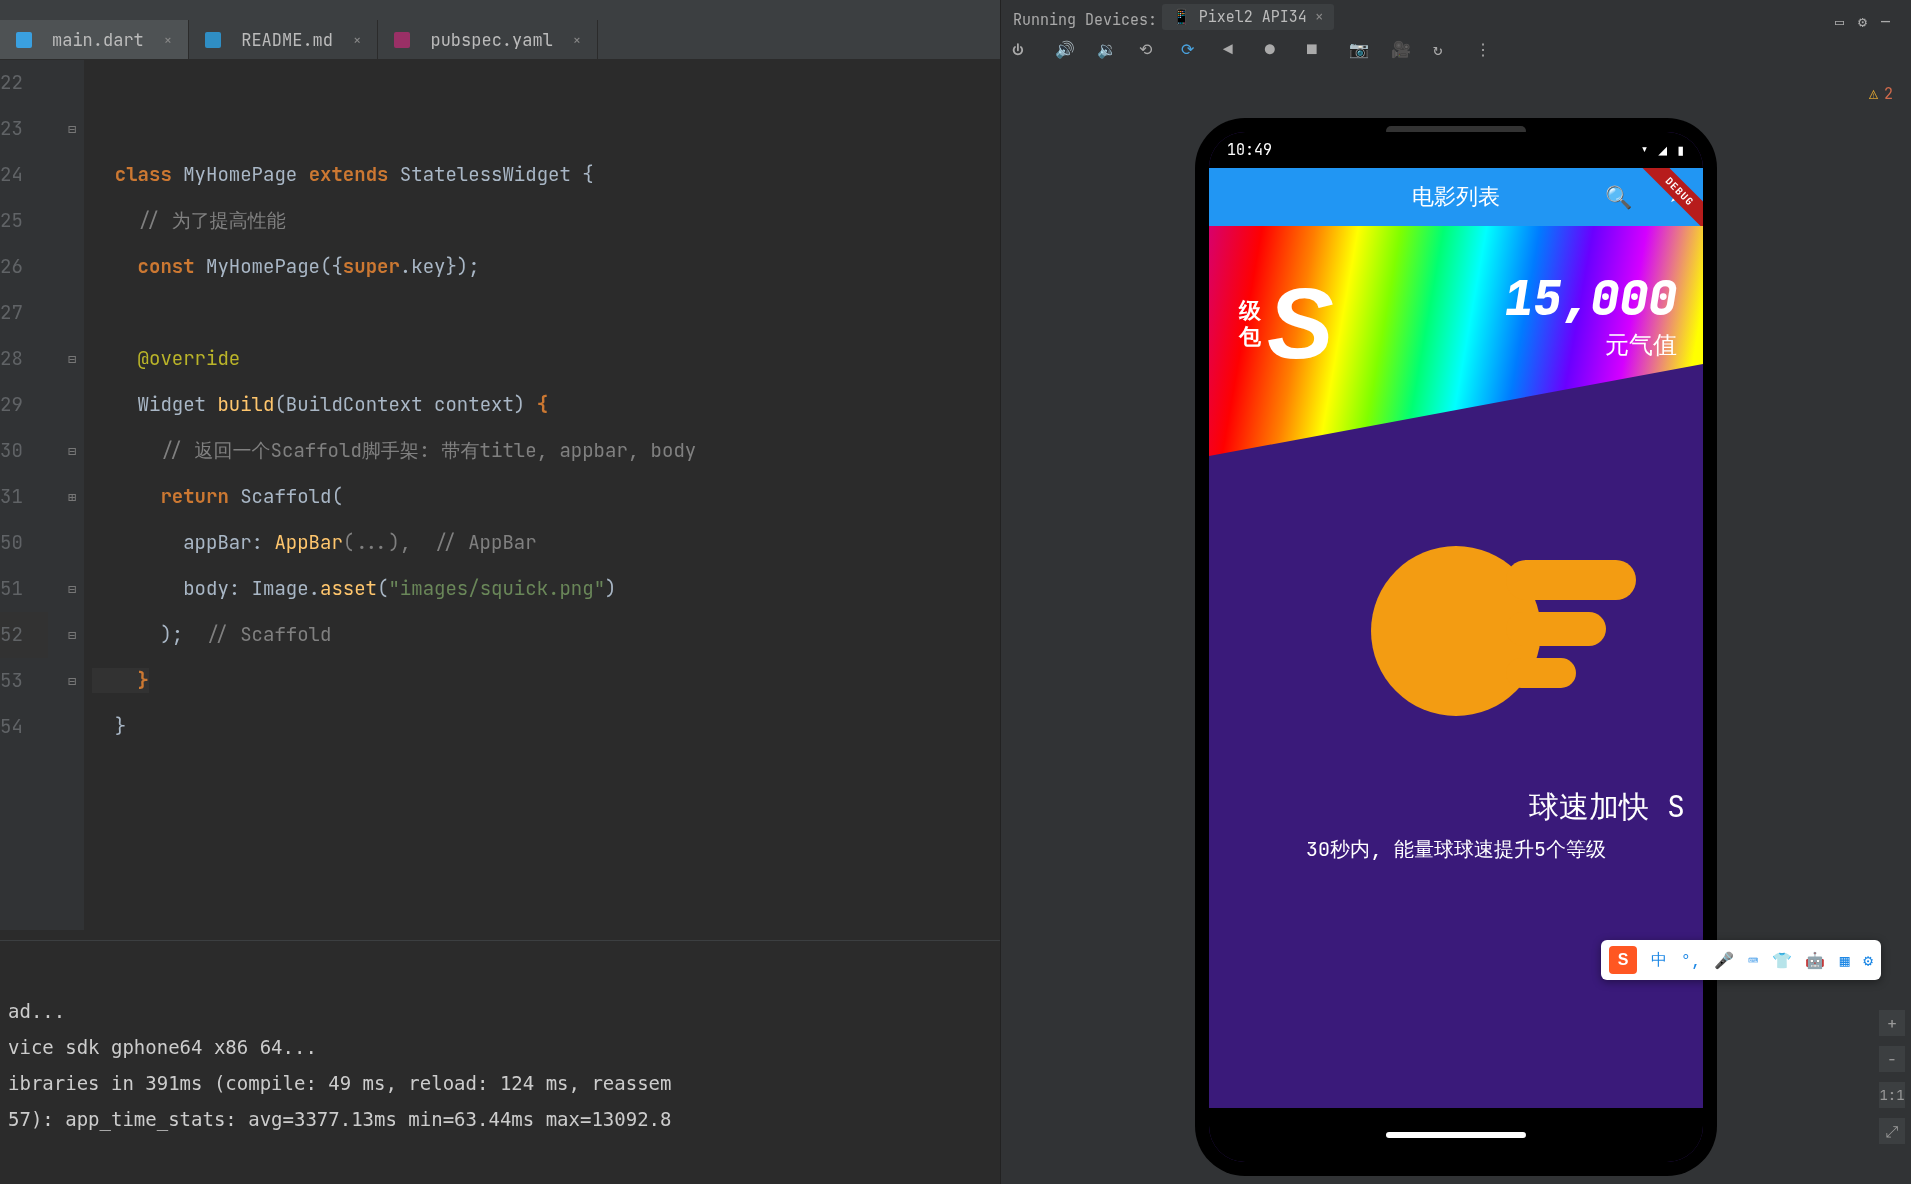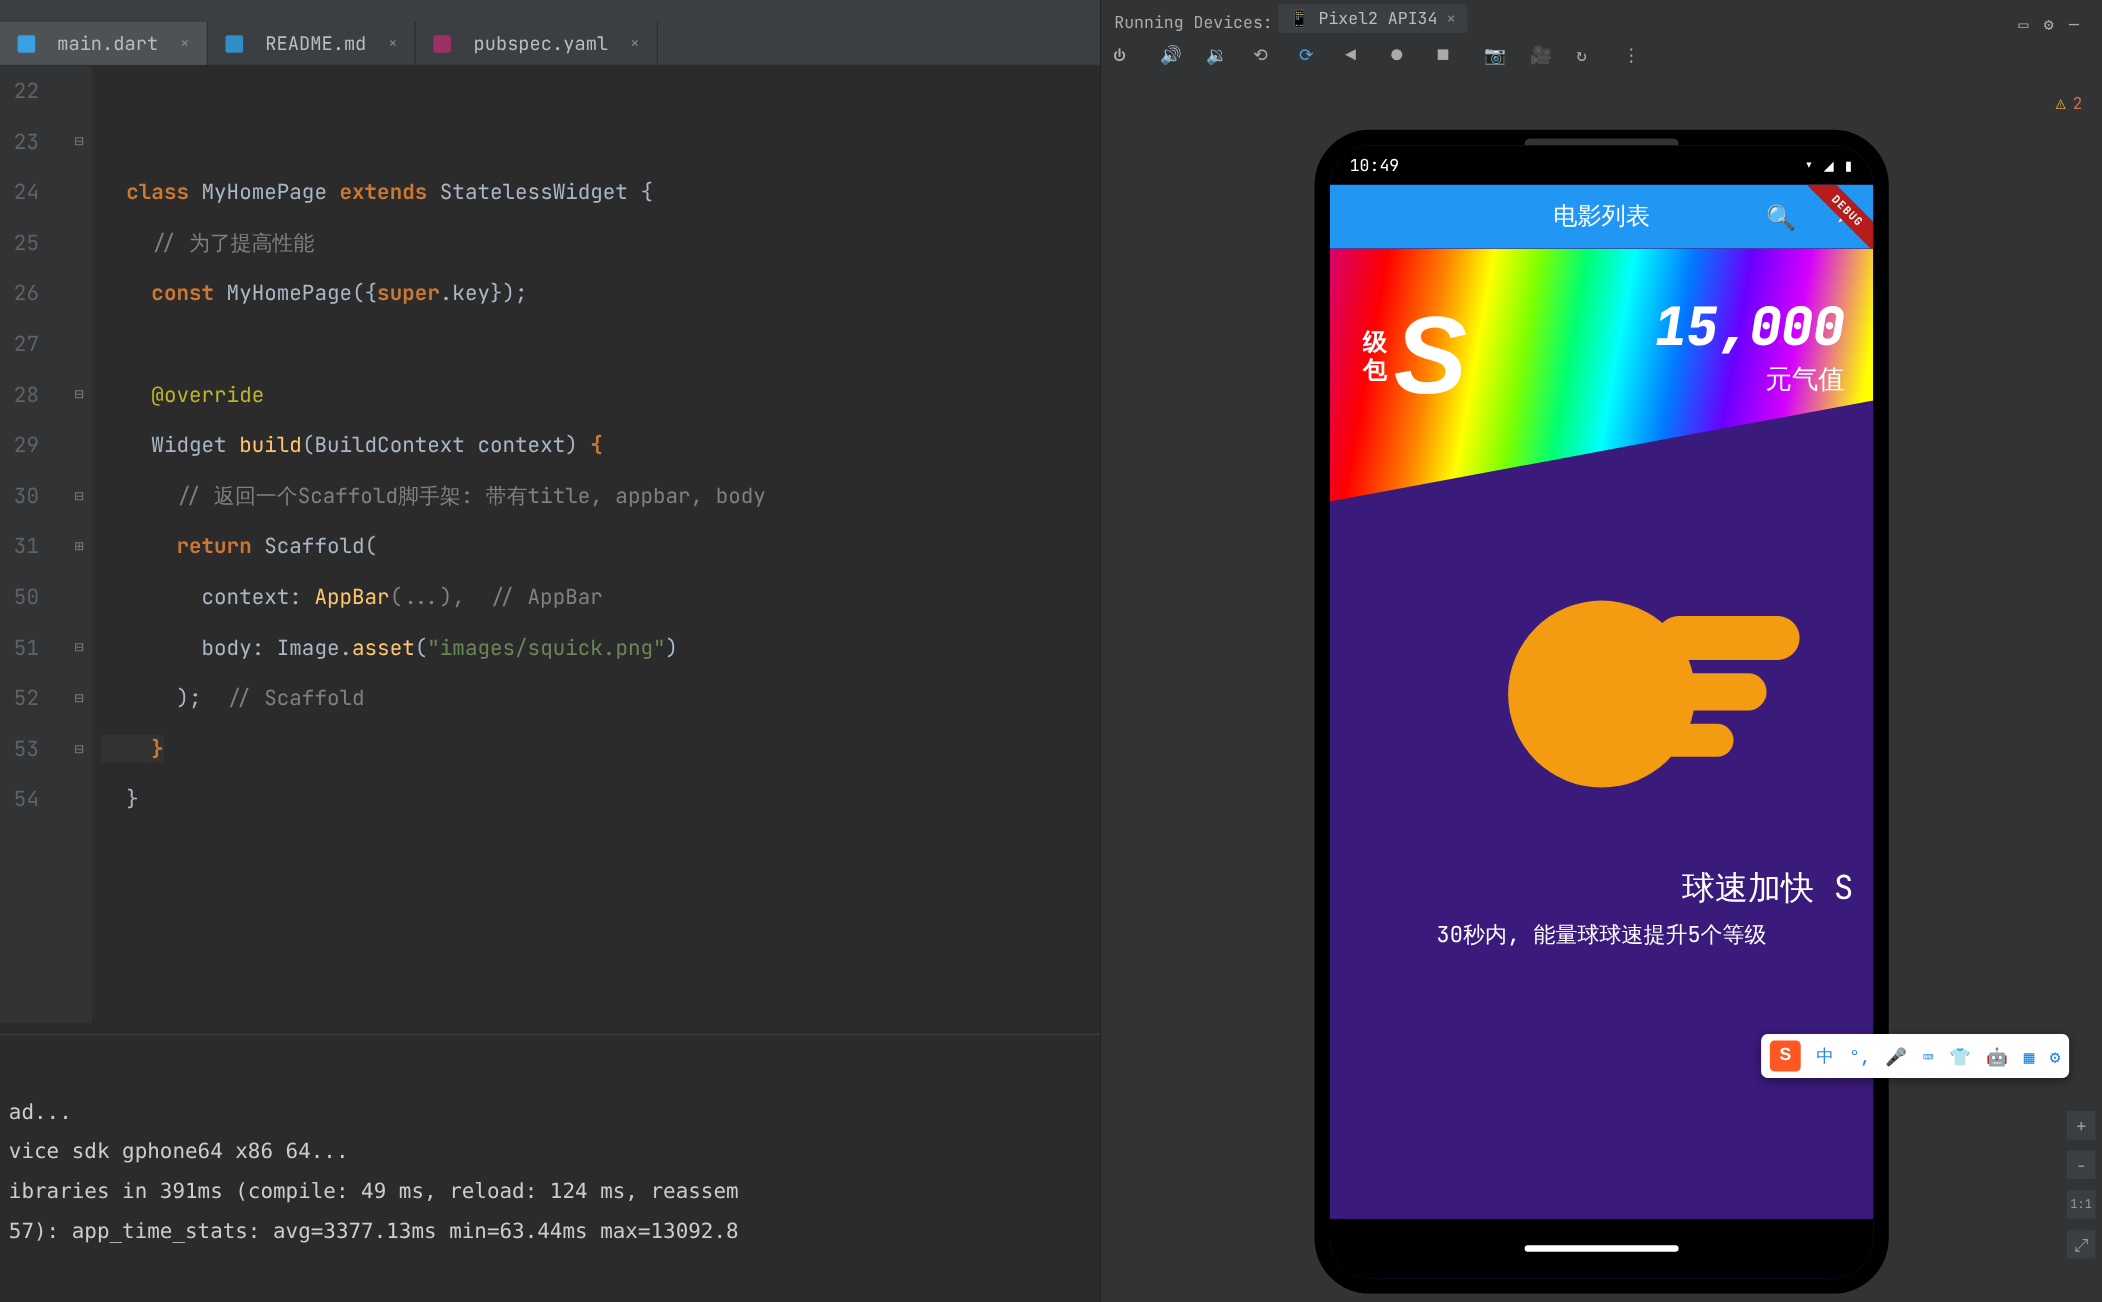--- a/index.html
+++ b/index.html
@@ -9,21 +9,21 @@
   .tab-bar { position:absolute; top:20px; left:0; width:1000px; height:40px; background:#3c3f41; display:flex; align-items:stretch; border-bottom:1px solid #2b2b2b; }
   .tab { display:flex; align-items:center; gap:20px; padding:0 16px; font-size:17px; color:#bbbbbb; border-right:1px solid #2b2b2b; cursor:pointer; }
   .tab.active { background:#4e5254; }
   .tab .close-x { color:#888; font-size:14px; }
   .file-icon { width:16px; height:16px; border-radius:2px; }
   .icon-dart { background:#3aa0e0; }
   .icon-md   { background:#2f8ec4; }
   .icon-yaml { background:#9a3066; }
 
   .editor { position:absolute; top:60px; left:0; width:1000px; height:870px; background:#2b2b2b; display:flex; }
-  .gutter { width:60px; background:#313335; text-align:center; padding-right:12px; font-size:19px; color:#606366; line-height:46px; }
+  .gutter { width:60px; background:#313335; text-align:left; padding-right:12px; font-size:19px; color:#606366; line-height:46px; }
   .gutter-extra { width:24px; background:#313335; line-height:46px; font-size:14px; color:#777; text-align:center; }
   .code { flex:1; font-size:19px; line-height:46px; white-space:pre; padding-left:8px; font-family:"JetBrains Mono",monospace; }
   .code .kw { color:#cc7832; font-weight:bold; }
   .code .cls { color:#a9b7c6; }
   .code .func { color:#ffc66d; }
   .code .str { color:#6A8759; }
   .code .cmt { color:#808080;text-align:center; }
   .code .at  { color:#bbb529; }
   .code .pun { color:#a9b7c6; }
   .highlight52 { background:#323232; }
@@ -156,21 +156,21 @@
   <div class="code">
 <span> </span>
 <span>  </span><span class="kw">class </span><span class="cls">MyHomePage </span><span class="kw">extends </span><span class="pun">StatelessWidget {</span>
 <span>    </span><span class="cmt">// 为了提高性能</span>
 <span>    </span><span class="kw">const </span><span class="cls">MyHomePage({</span><span class="kw">super</span><span class="pun">.key});</span>
 <span> </span>
 <span>    </span><span class="at">@override</span>
 <span>    </span><span class="cls">Widget </span><span class="func">build</span><span class="pun">(BuildContext context) </span><span class="kw">{</span>
 <span>      </span><span class="cmt">// 返回一个Scaffold脚手架: 带有title, appbar, body</span>
 <span>      </span><span class="kw">return </span><span class="cls">Scaffold(</span>
-<span>        </span><span class="cls">context: </span><span class="func">AppBar</span><span class="cmt">(...),  </span><span class="cmt">// AppBar</span>
+<span>        </span><span class="cls">appBar: </span><span class="func">AppBar</span><span class="cmt">(...),  </span><span class="cmt">// AppBar</span>
 <span>        </span><span class="cls">body: Image.</span><span class="func">asset</span><span class="pun">(</span><span class="str">"images/squick.png"</span><span class="pun">)</span>
 <span>      </span><span class="pun">);  </span><span class="cmt">// Scaffold</span>
 <span class="highlight52">    </span><span class="kw highlight52">}</span>
 <span>  </span><span class="pun">}</span>
 <span> </span>
   </div>
 </div>
 
 <div class="console">
 <span>ad...</span>
@@ -264,16 +264,16 @@
     <span class="ime-icon">⌨</span>
     <span class="ime-icon">👕</span>
     <span class="ime-icon">🤖</span>
     <span class="ime-icon">▦</span>
     <span class="ime-icon">⚙</span>
   </div>
 
   <div class="zoom-col">
     <div class="zoom-btn">+</div>
     <div class="zoom-btn">−</div>
-    <div class="zoom-btn" style="font-size:11px">1:1</div>
+    <div class="zoom-btn" style="font-size:14px">1:1</div>
     <div class="zoom-btn">⤢</div>
   </div>
 </div>
 
 </body></html>

